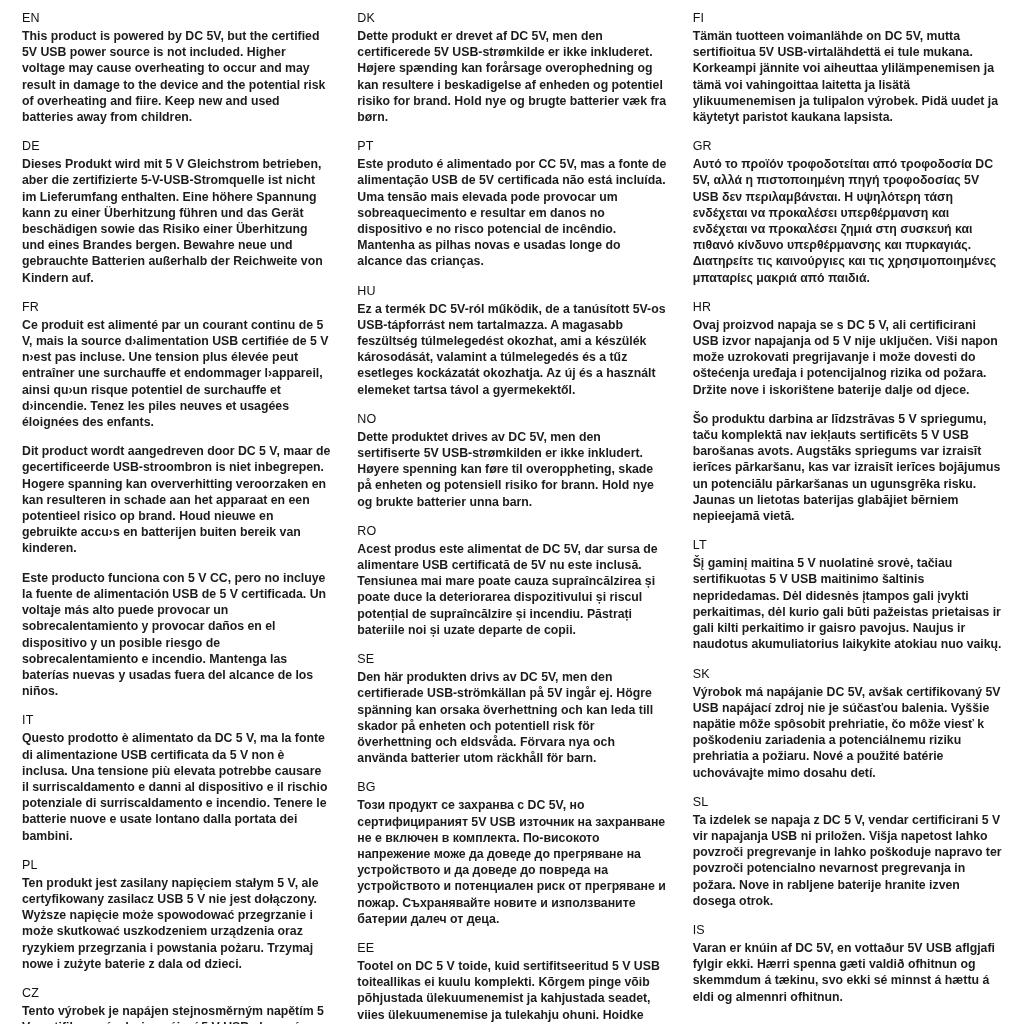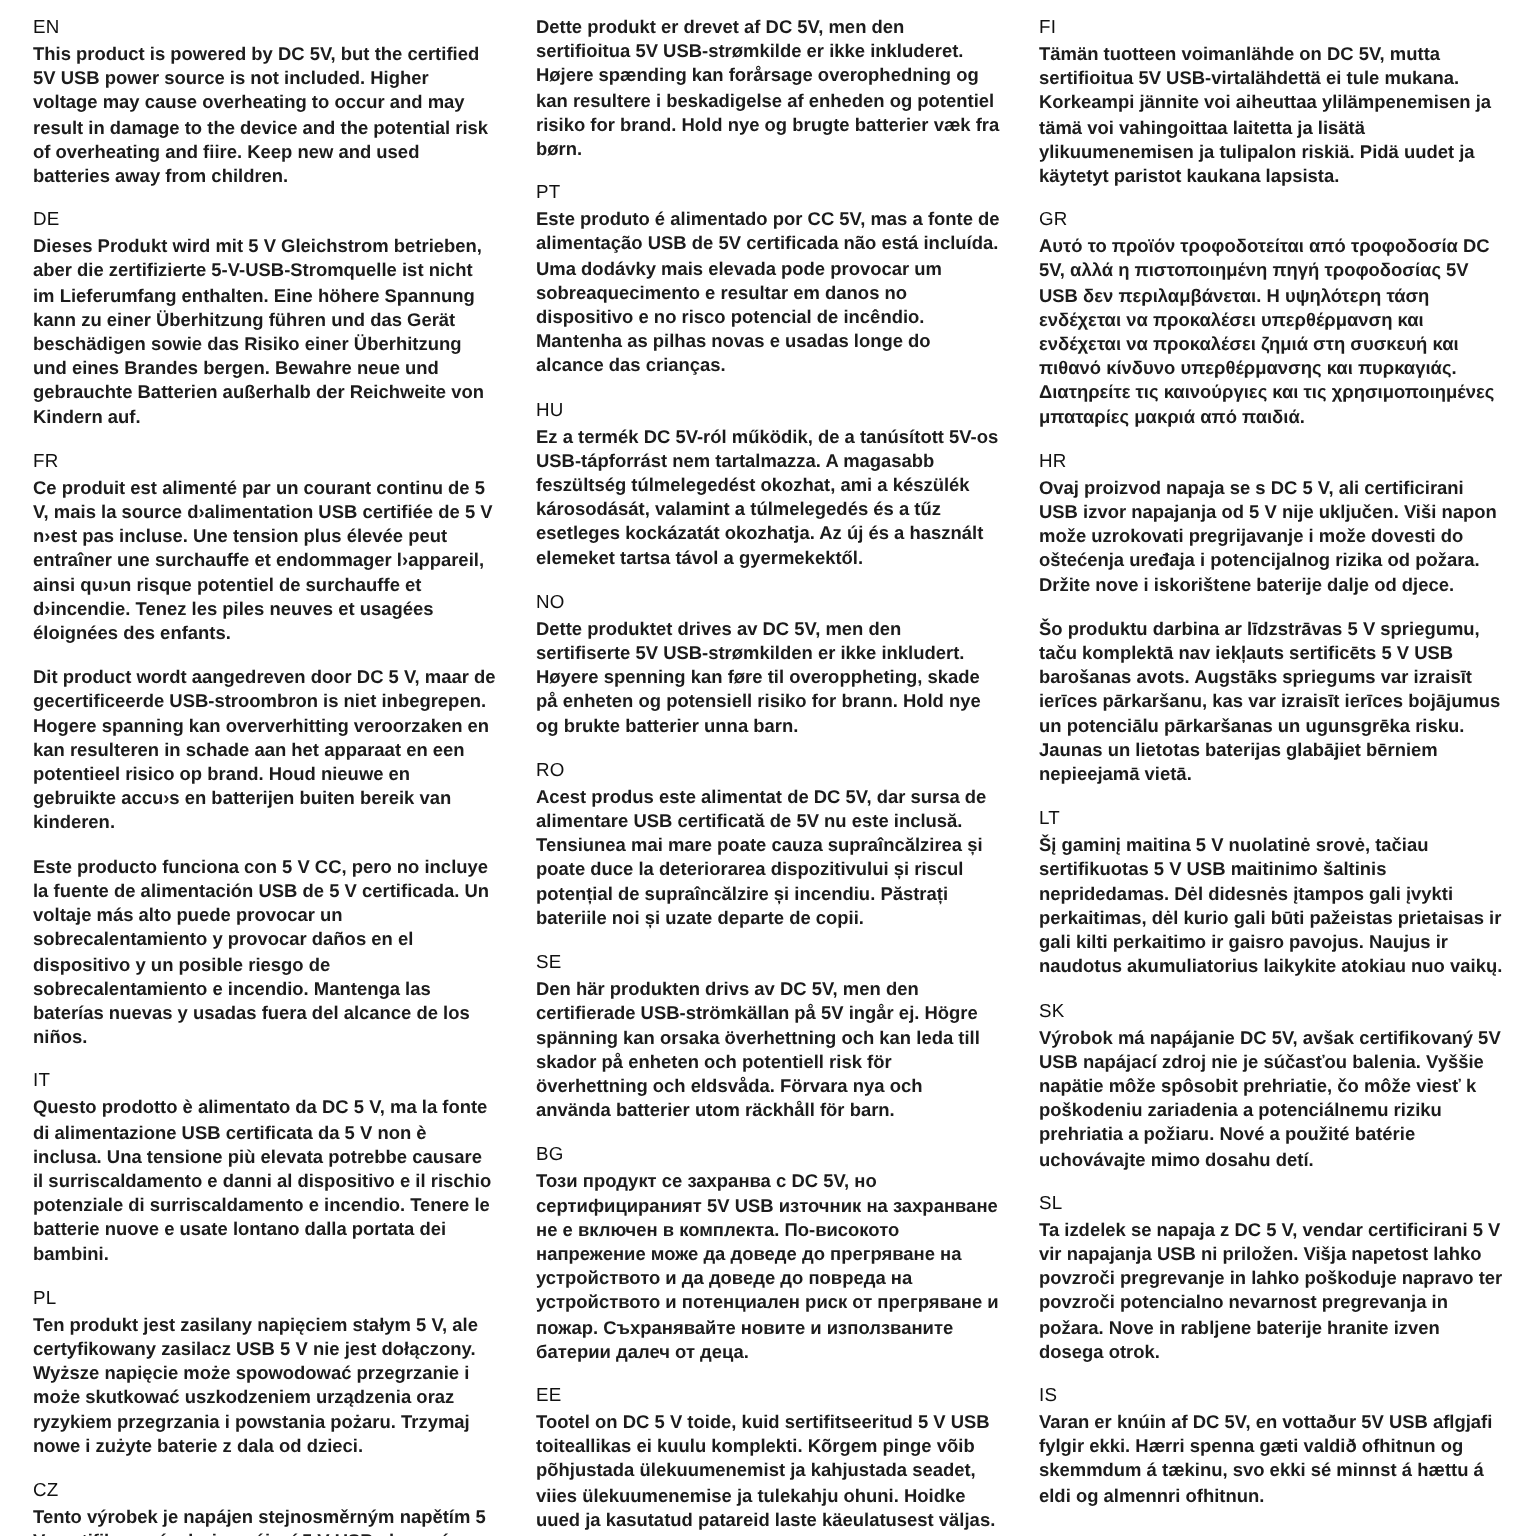--- a/index.html
+++ b/index.html
@@ -74,25 +74,26 @@
         <h2 class="lang-code">PL</h2>
         <p class="lang-text">Ten produkt jest zasilany napięciem stałym 5 V, ale certyfikowany zasilacz USB 5 V nie jest dołączony. Wyższe napięcie może spowodować przegrzanie i może skutkować uszkodzeniem urządzenia oraz ryzykiem przegrzania i powstania pożaru. Trzymaj nowe i zużyte baterie z dala od dzieci.</p>
       </section>
       <section class="lang-section">
         <h2 class="lang-code">CZ</h2>
         <p class="lang-text">Tento výrobek je napájen stejnosměrným napětím 5 V, certifikovaný zdroj napájení 5 V USB ale není součástí dodávky. Vyšší napětí může způsobit přehřátí a může mít za následek poškození zařízení a vést k potenciálnimu riziku přehřátí a požáru. Nové nebo použité baterie uchovávejte mimo dosah dětí.</p>
       </section>
     </div>
   <div class="col">
       <section class="lang-section">
-        <p class="lang-text">Dette produkt er drevet af DC 5V, men den sertifioitua 5V USB-strømkilde er ikke inkluderet. Højere spænding kan forårsage overophedning og kan resultere i beskadigelse af enheden og potentiel risiko for brand. Hold nye og brugte batterier væk fra børn.</p>
+        <h2 class="lang-code">DK</h2>
+        <p class="lang-text">Dette produkt er drevet af DC 5V, men den certificerede 5V USB-strømkilde er ikke inkluderet. Højere spænding kan forårsage overophedning og kan resultere i beskadigelse af enheden og potentiel risiko for brand. Hold nye og brugte batterier væk fra børn.</p>
       </section>
       <section class="lang-section">
         <h2 class="lang-code">PT</h2>
-        <p class="lang-text">Este produto é alimentado por CC 5V, mas a fonte de alimentação USB de 5V certificada não está incluída. Uma dodávky mais elevada pode provocar um sobreaquecimento e resultar em danos no dispositivo e no risco potencial de incêndio. Mantenha as pilhas novas e usadas longe do alcance das crianças.</p>
+        <p class="lang-text">Este produto é alimentado por CC 5V, mas a fonte de alimentação USB de 5V certificada não está incluída. Uma tensão mais elevada pode provocar um sobreaquecimento e resultar em danos no dispositivo e no risco potencial de incêndio. Mantenha as pilhas novas e usadas longe do alcance das crianças.</p>
       </section>
       <section class="lang-section">
         <h2 class="lang-code">HU</h2>
         <p class="lang-text">Ez a termék DC 5V-ról működik, de a tanúsított 5V-os USB-tápforrást nem tartalmazza. A magasabb feszültség túlmelegedést okozhat, ami a készülék károsodását, valamint a túlmelegedés és a tűz esetleges kockázatát okozhatja. Az új és a használt elemeket tartsa távol a gyermekektől.</p>
       </section>
       <section class="lang-section">
         <h2 class="lang-code">NO</h2>
         <p class="lang-text">Dette produktet drives av DC 5V, men den sertifiserte 5V USB-strømkilden er ikke inkludert. Høyere spenning kan føre til overoppheting, skade på enheten og potensiell risiko for brann. Hold nye og brukte batterier unna barn.</p>
       </section>
       <section class="lang-section">
@@ -108,21 +109,21 @@
         <p class="lang-text">Този продукт се захранва с DC 5V, но сертифицираният 5V USB източник на захранване не е включен в комплекта. По-високото напрежение може да доведе до прегряване на устройството и да доведе до повреда на устройството и потенциален риск от прегряване и пожар. Съхранявайте новите и използваните батерии далеч от деца.</p>
       </section>
       <section class="lang-section">
         <h2 class="lang-code">EE</h2>
         <p class="lang-text">Tootel on DC 5 V toide, kuid sertifitseeritud 5 V USB toiteallikas ei kuulu komplekti. Kõrgem pinge võib põhjustada ülekuumenemist ja kahjustada seadet, viies ülekuumenemise ja tulekahju ohuni. Hoidke uued ja kasutatud patareid laste käeulatusest väljas.</p>
       </section>
     </div>
   <div class="col">
       <section class="lang-section">
         <h2 class="lang-code">FI</h2>
-        <p class="lang-text">Tämän tuotteen voimanlähde on DC 5V, mutta sertifioitua 5V USB-virtalähdettä ei tule mukana. Korkeampi jännite voi aiheuttaa ylilämpenemisen ja tämä voi vahingoittaa laitetta ja lisätä ylikuumenemisen ja tulipalon riskiä. Pidä uudet ja käytetyt paristot kaukana lapsista.</p>
+        <p class="lang-text">Tämän tuotteen voimanlähde on DC 5V, mutta sertifioitua 5V USB-virtalähdettä ei tule mukana. Korkeampi jännite voi aiheuttaa ylilämpenemisen ja tämä voi vahingoittaa laitetta ja lisätä ylikuumenemisen ja tulipalon výrobek. Pidä uudet ja käytetyt paristot kaukana lapsista.</p>
       </section>
       <section class="lang-section">
         <h2 class="lang-code">GR</h2>
         <p class="lang-text">Αυτό το προϊόν τροφοδοτείται από τροφοδοσία DC 5V, αλλά η πιστοποιημένη πηγή τροφοδοσίας 5V USB δεν περιλαμβάνεται. Η υψηλότερη τάση ενδέχεται να προκαλέσει υπερθέρμανση και ενδέχεται να προκαλέσει ζημιά στη συσκευή και πιθανό κίνδυνο υπερθέρμανσης και πυρκαγιάς. Διατηρείτε τις καινούργιες και τις χρησιμοποιημένες μπαταρίες μακριά από παιδιά.</p>
       </section>
       <section class="lang-section">
         <h2 class="lang-code">HR</h2>
         <p class="lang-text">Ovaj proizvod napaja se s DC 5 V, ali certificirani USB izvor napajanja od 5 V nije uključen. Viši napon može uzrokovati pregrijavanje i može dovesti do oštećenja uređaja i potencijalnog rizika od požara. Držite nove i iskorištene baterije dalje od djece.</p>
       </section>
       <section class="lang-section">

